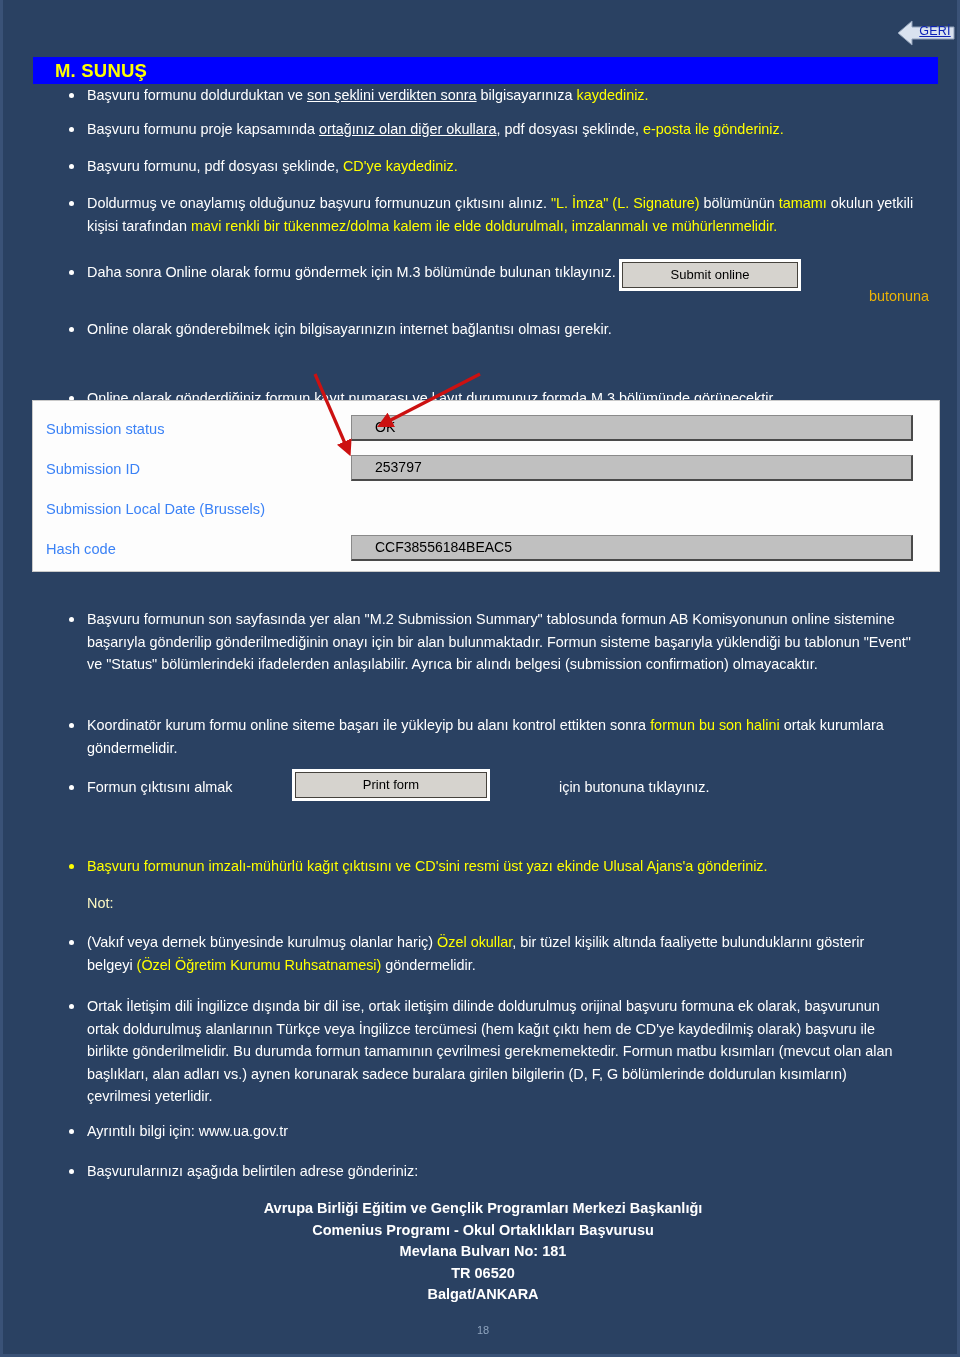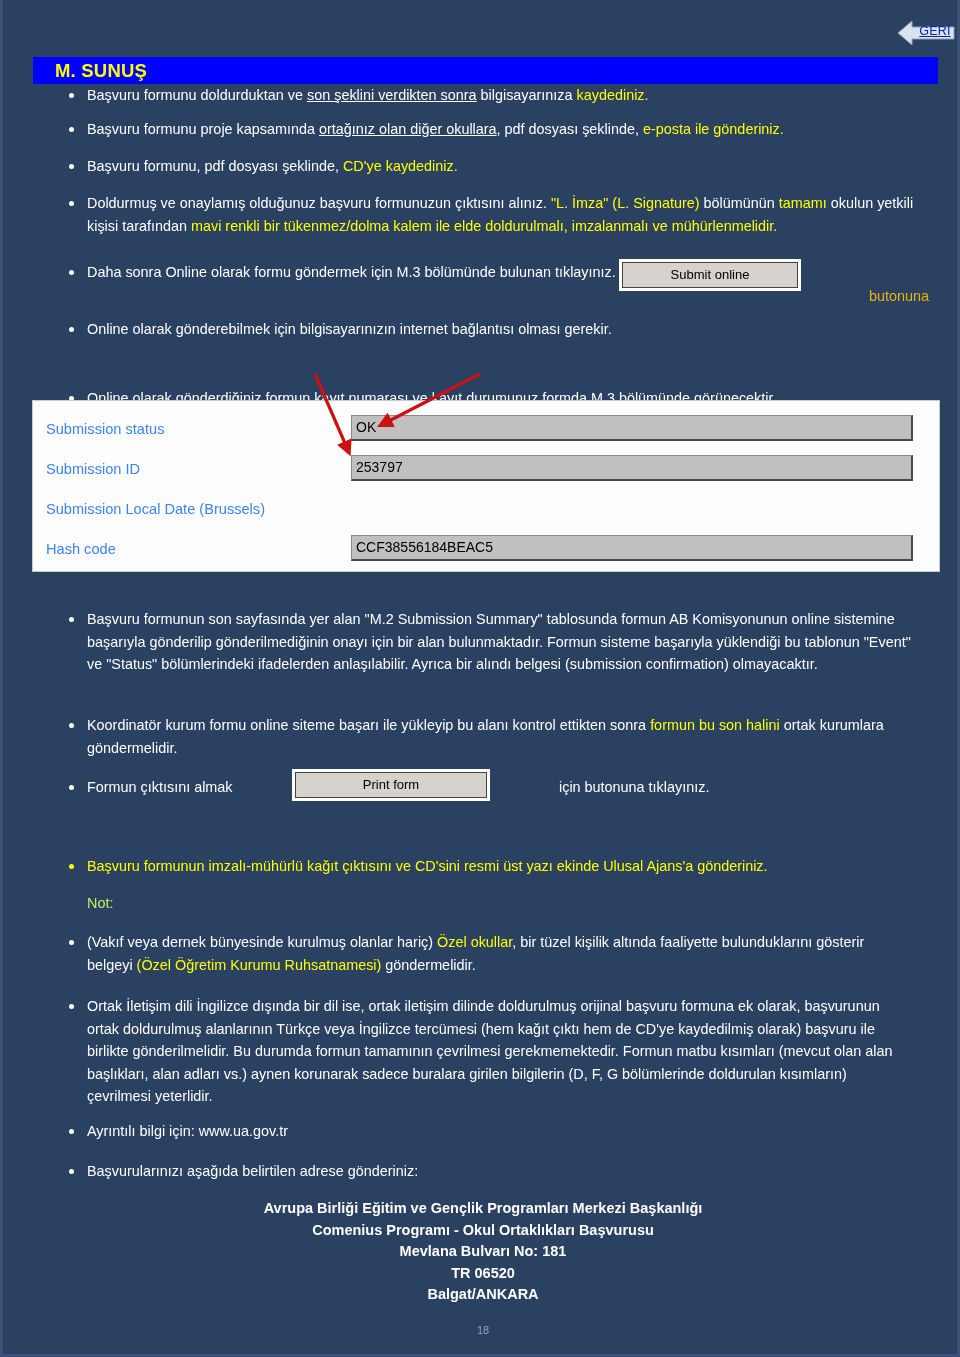--- a/index.html
+++ b/index.html
@@ -178,21 +178,21 @@
     height: 26px;
     background: #c0c0c0;
     border-top: 1px solid #8a8a8a;
     border-left: 1px solid #8a8a8a;
     border-right: 2px solid #4a4a4a;
     border-bottom: 2px solid #4a4a4a;
     box-sizing: border-box;
     color: #000000;
     font-size: 14px;
     line-height: 22px;
-    padding-left: 4px;
+    padding-left: 23px;
     white-space: nowrap;
     overflow: hidden;
   }
 
   
   #arrows {
     position: absolute;
     left: 0; top: 0;
     width: 960px; height: 1357px;
     pointer-events: none;
@@ -201,21 +201,21 @@
   
   #lb1 { left: 62px; top: 608px; width: 848px; }
   #lb2 { left: 62px; top: 714px; width: 848px; }
   #lb3 { left: 62px; top: 776px; width: 848px; }
   #lb4 { left: 62px; top: 817px; width: 848px; }
   #lb5 { left: 62px; top: 855px; width: 848px; }
   #note-label {
     position: absolute;
     left: 84px;
     top: 895px;
-    color: #bef264;
+    color: #fef9c3;
     font-size: 14.4px;
   }
   #lb6 { left: 62px; top: 931px; width: 848px; }
   #lb7 { left: 62px; top: 995px; width: 848px; }
   #lb8 { left: 62px; top: 1120px; width: 848px; }
   #lb9 { left: 62px; top: 1160px; width: 848px; }
 
   
   #address-block {
     position: absolute;

